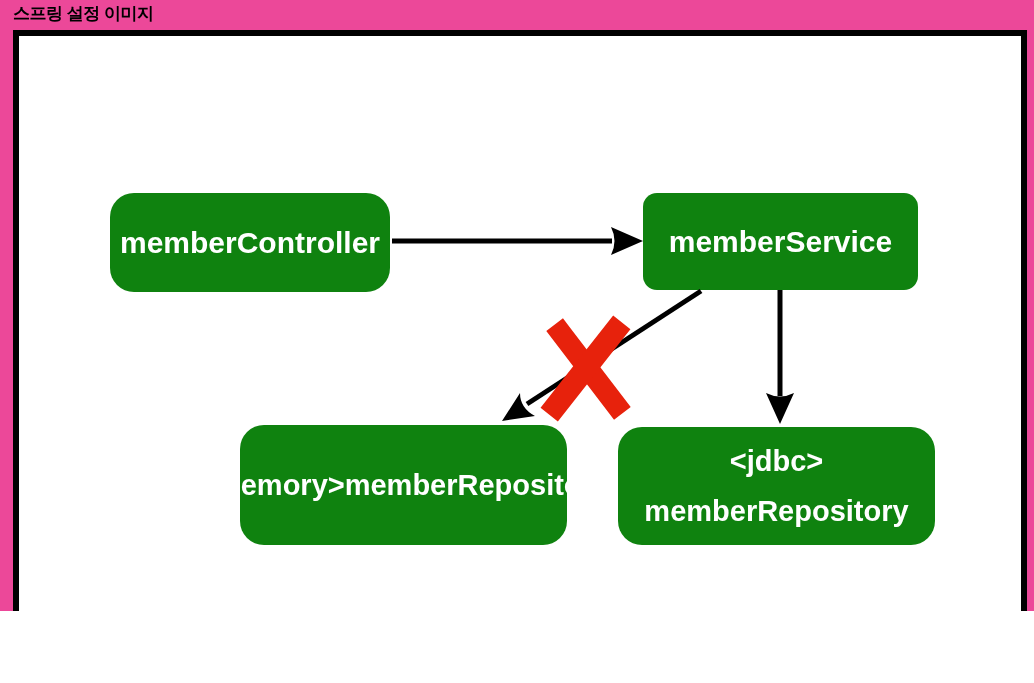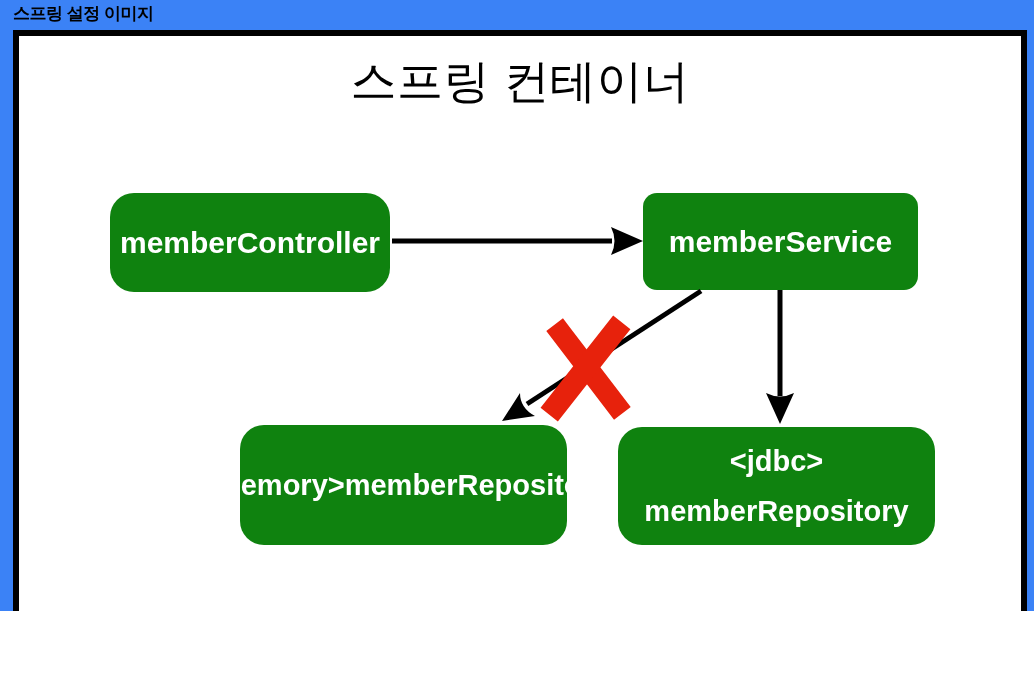--- a/index.html
+++ b/index.html
@@ -1,19 +1,19 @@
 <!DOCTYPE html>
 <html><head>
 <meta charset="utf-8">
 <style>
   html, body { margin:0; padding:0; background:#ffffff; }
   #page {
     position:relative;
     width:1034px; height:611px;
-    background:#3b82f6;
+    background:#ec4899;
     font-family:"Liberation Sans","DejaVu Sans",sans-serif;
     overflow:hidden;
   }
   .page-heading {
     position:absolute; left:13px; top:2px;
     font-size:17px; font-weight:700; color:#000;
     letter-spacing:-0.5px;
     white-space:nowrap;
   }
   .frame {
@@ -52,21 +52,20 @@
 </style>
 </head>
 <body>
 
 <div id="page">
 
   <div class="page-heading">스프링 설정 이미지</div>
 
   <div class="frame"></div>
 
-  <div class="diagram-title">스프링 컨테이너</div>
 
   <div class="node node-controller">
     <span>memberController</span>
   </div>
 
   <div class="node node-service">
     <span>memberService</span>
   </div>
 
   <div class="node node-memory">

